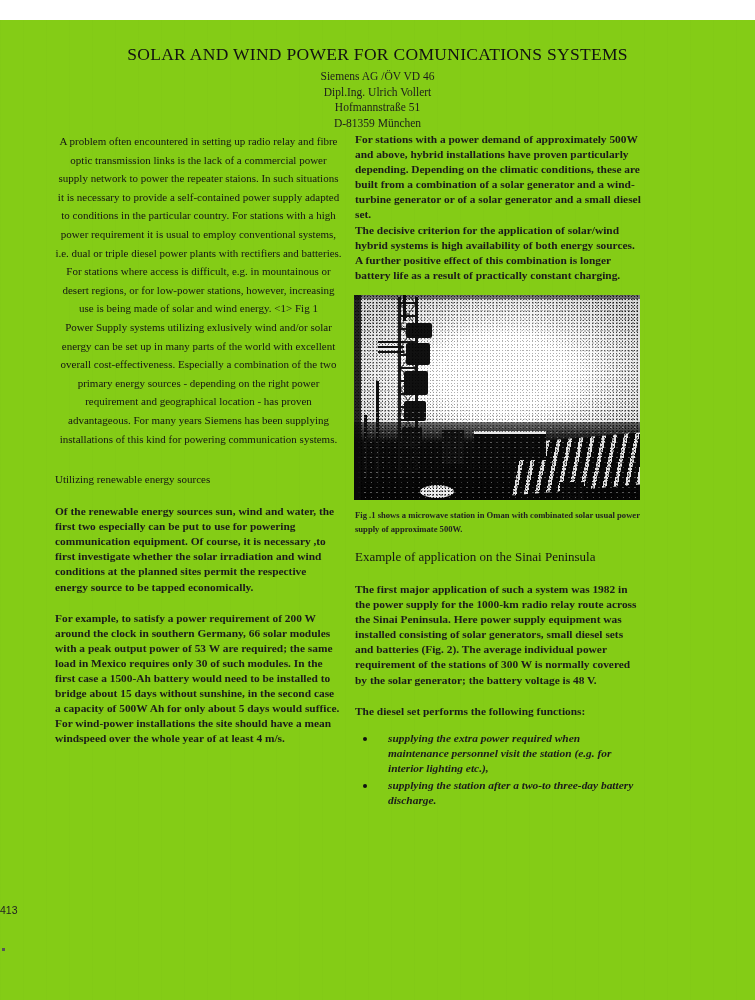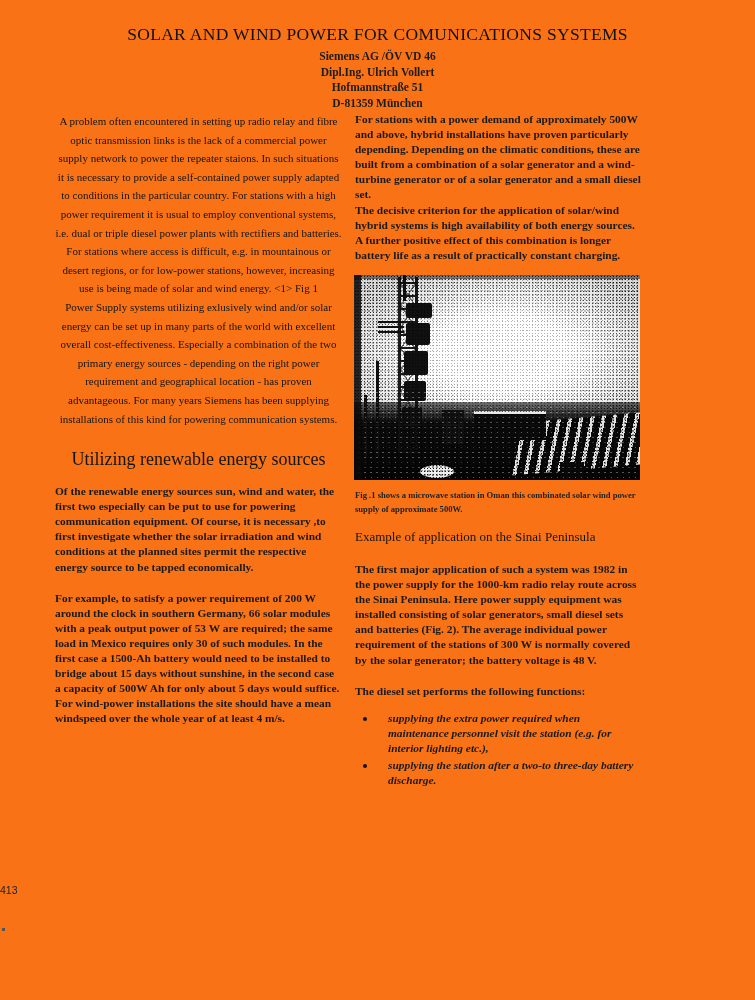--- a/index.html
+++ b/index.html
@@ -12,21 +12,22 @@
     height: 1000px;
     position: relative;
     font-family: "Liberation Serif", serif;
     color: #1a1a1a;
     overflow: hidden;
   }
 
   .page {
     position: absolute;
     inset: 0;
-    background: #f97316;
+    background: #84cc16;
+    margin-top: 20px;
   }
 
   
   .scan-bands {
     position: absolute;
     inset: 0;
     pointer-events: none;
     background: repeating-linear-gradient(
       90deg,
       rgba(0,0,0,0.012) 0px,
@@ -57,21 +58,21 @@
     font-size: 17.5px;
     letter-spacing: 0.3px;
     color: #111;
     white-space: nowrap;
     font-weight: 400;
   }
   .affil-line {
     font-size: 11.5px;
     line-height: 15.5px;
     color: #1c1c1c;
-    font-weight: 700;
+    font-weight: 400;
   }
   .affil-block { margin-top: 4px; }
 
   
   .col {
     position: absolute;
     top: 112px;
     width: 287px;
   }
   .col-left  { left: 55px; }
@@ -85,25 +86,24 @@
     color: #141414;
   }
   .body-sm {
     font-size: 11.4px;
     line-height: 15.1px;
     margin: 0;
     color: #1a1a1a;
     font-weight: 600;
   }
   .subhead {
-    font-size: 18px;
+    font-size: 11px;
     line-height: 18px;
     margin: 0;
     color: #141414;
-    text-align: center;
   }
   .subhead-r {
     font-size: 13px;
     line-height: 18px;
     margin: 0;
     color: #141414;
   }
   .gap-22 { height: 22px; }
   .gap-16 { height: 16px; }
   .gap-12 { height: 12px; }
@@ -395,21 +395,21 @@
       <div class="dish d5"></div>
 
       <div class="ground-grain"></div>
       <div class="grain"></div>
       <div class="grain-edge"></div>
       <div class="photo-border-l"></div>
       <div class="photo-border-t"></div>
     </div>
   </div>
 
-  <div class="caption">Fig .1 shows a microwave station in Oman this combinated  solar wind power supply of approximate 500W.</div>
+  <div class="caption">Fig .1 shows a microwave station in Oman with combinated  solar usual power supply of approximate 500W.</div>
 
   <div class="col col-right" style="top: 528px;">
     <p class="subhead-r">Example of application on the Sinai Peninsula</p>
     <div class="gap-16"></div>
     <p class="body-sm">The first major application of such a system was 1982 in the power supply for the 1000-km radio relay route across the Sinai Peninsula. Here power supply equipment was installed consisting of solar generators, small diesel sets and batteries (Fig. 2). The average individual power requirement of the stations of 300 W is normally covered by the solar generator; the battery voltage is 48 V.</p>
     <div class="gap-16"></div>
     <p class="body-sm">The diesel set  performs the following functions:</p>
     <div class="gap-12"></div>
     <ul class="bullets">
       <li>supplying the extra power required when maintenance personnel visit the station (e.g. for interior lighting etc.),</li>

